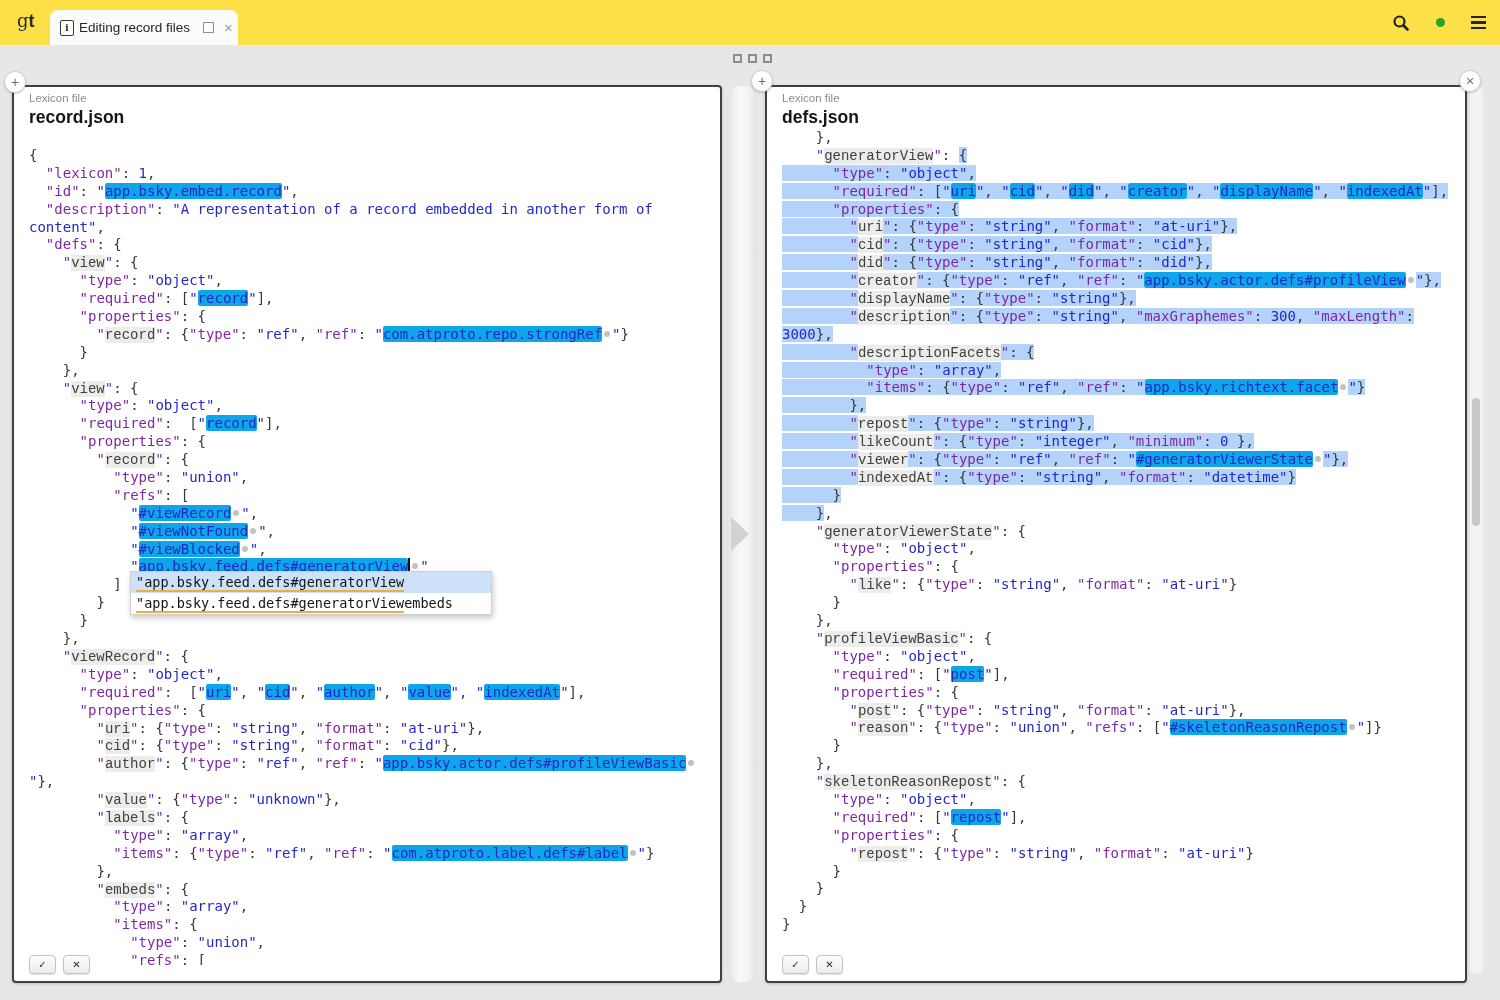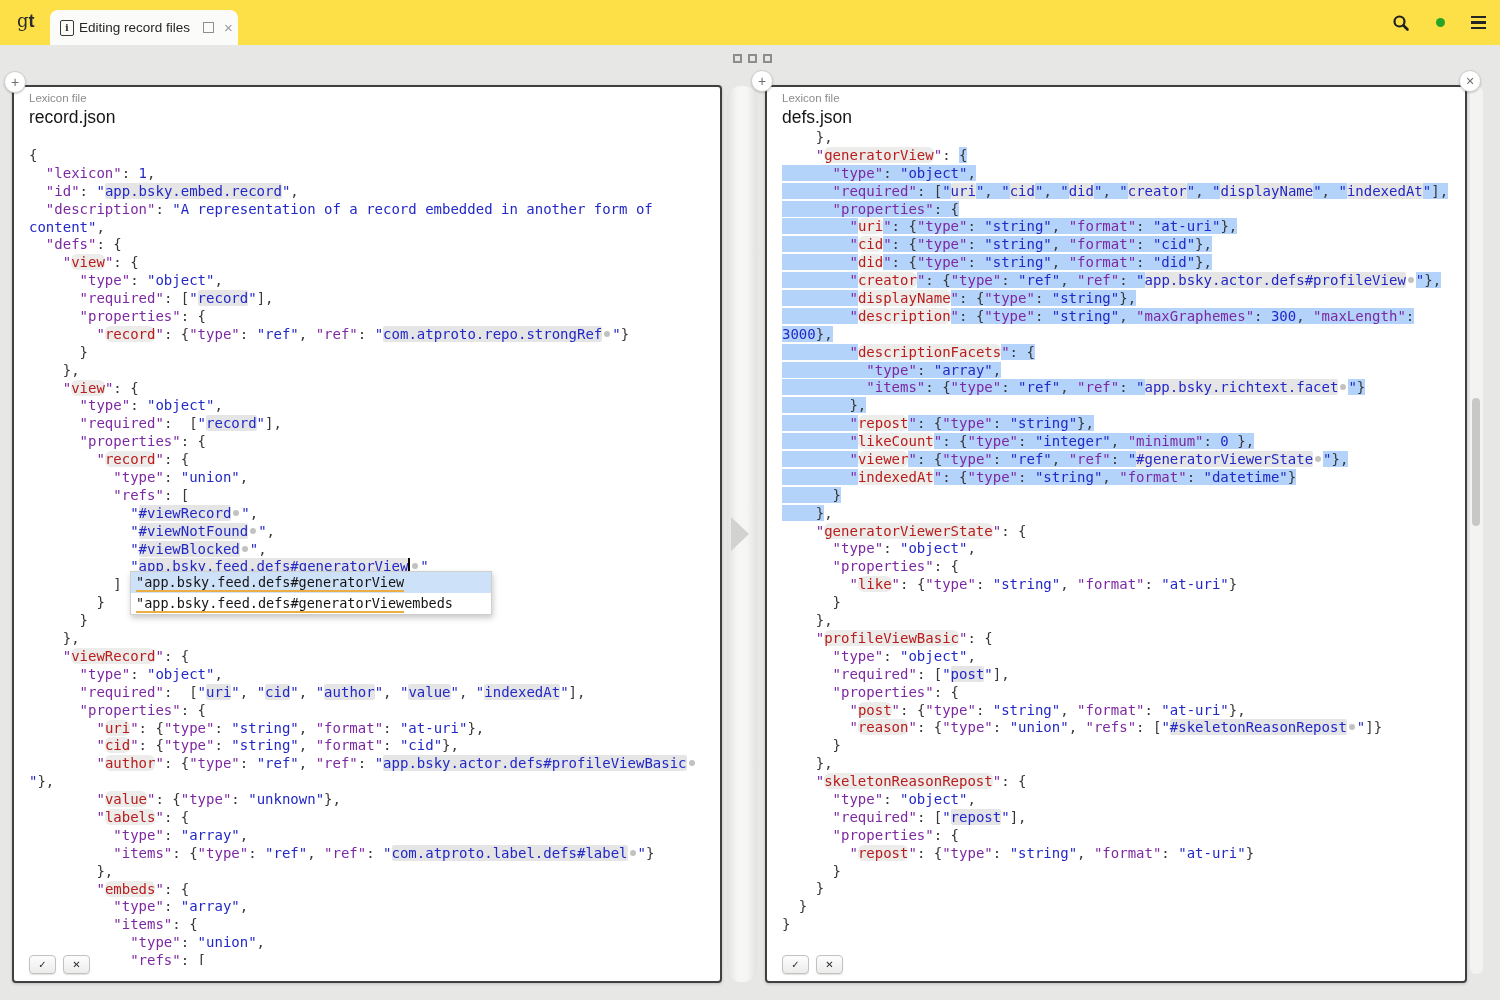--- a/index.html
+++ b/index.html
@@ -26,35 +26,35 @@
 
   .win-squares { position:absolute; left:733px; top:54px; display:flex; gap:6px; }
   .win-squares i { width:9px; height:9px; border:2px solid #8d8d8d; display:block; }
 
   
   .card { position:absolute; background:#fff; border:2px solid #404040; border-radius:4px;
           box-shadow:0 1px 3px rgba(0,0,0,.18); }
   .card-left  { left:12px;  top:85px; width:710px; height:898px; }
   .card-right { left:765px; top:85px; width:702px; height:898px; }
   .card-label { position:absolute; left:15px; top:5px; font-size:11.5px; color:#8c8c8c; }
-  .card-title { position:absolute; left:15px; top:20px; font-size:17.5px; font-weight:400; color:#151515;text-align:right; }
+  .card-title { position:absolute; left:15px; top:20px; font-size:17.5px; font-weight:700; color:#151515;text-align:right; }
 
   .code { position:absolute; left:15px; right:10px; overflow:hidden;
           font-family:"DejaVu Sans Mono", monospace; font-size:14px; }
   .code-left  { top:60px; height:818px; line-height:17.9px; }
   .code-right { top:42px; height:812px; line-height:17.9px; }
   .ln { white-space:pre; height:17.9px; }
 
   .tk-p { color:#373737; }
   .tk-k { color:#7d28a3; }
   .tk-s { color:#2228c7; }
   .tk-n { color:#2228c7; }
   .sel  { background:#b3d3fa; }
-  .tk-kc { color:#b91c1c; background:#ececeb; border-radius:6px; }
-  .tk-sc { color:#2228c7; background:#e5e5e5; border-radius:2px; }
+  .tk-kc { color:#404040; background:#ececeb; border-radius:0;font-family:Liberation Mono, monospace; }
+  .tk-sc { color:#2228c7; background:#0ea5e9; border-radius:2px; }
   .tk-d  { display:inline-block; width:6px; height:6px; border-radius:50%; background:#c2c2c1;
            margin:0 2px 0 2px; vertical-align:2px; }
   .tk-cur{ display:inline-block; width:2px; height:15px; background:#0a0a0a; vertical-align:-2px; }
 
   
   .dropdown { position:absolute; left:116px; top:484px; width:362px; background:#fff;
               border:1px solid #cfcfce; box-shadow:1px 3px 6px rgba(0,0,0,.22); z-index:5;
               font-family:"DejaVu Sans Mono", monospace; font-size:13.5px; color:#141414; }
   .dd-item { height:21px; line-height:21px; padding-left:5px; white-space:pre; }
   .dd-item.active { background:#cde1f8; }

